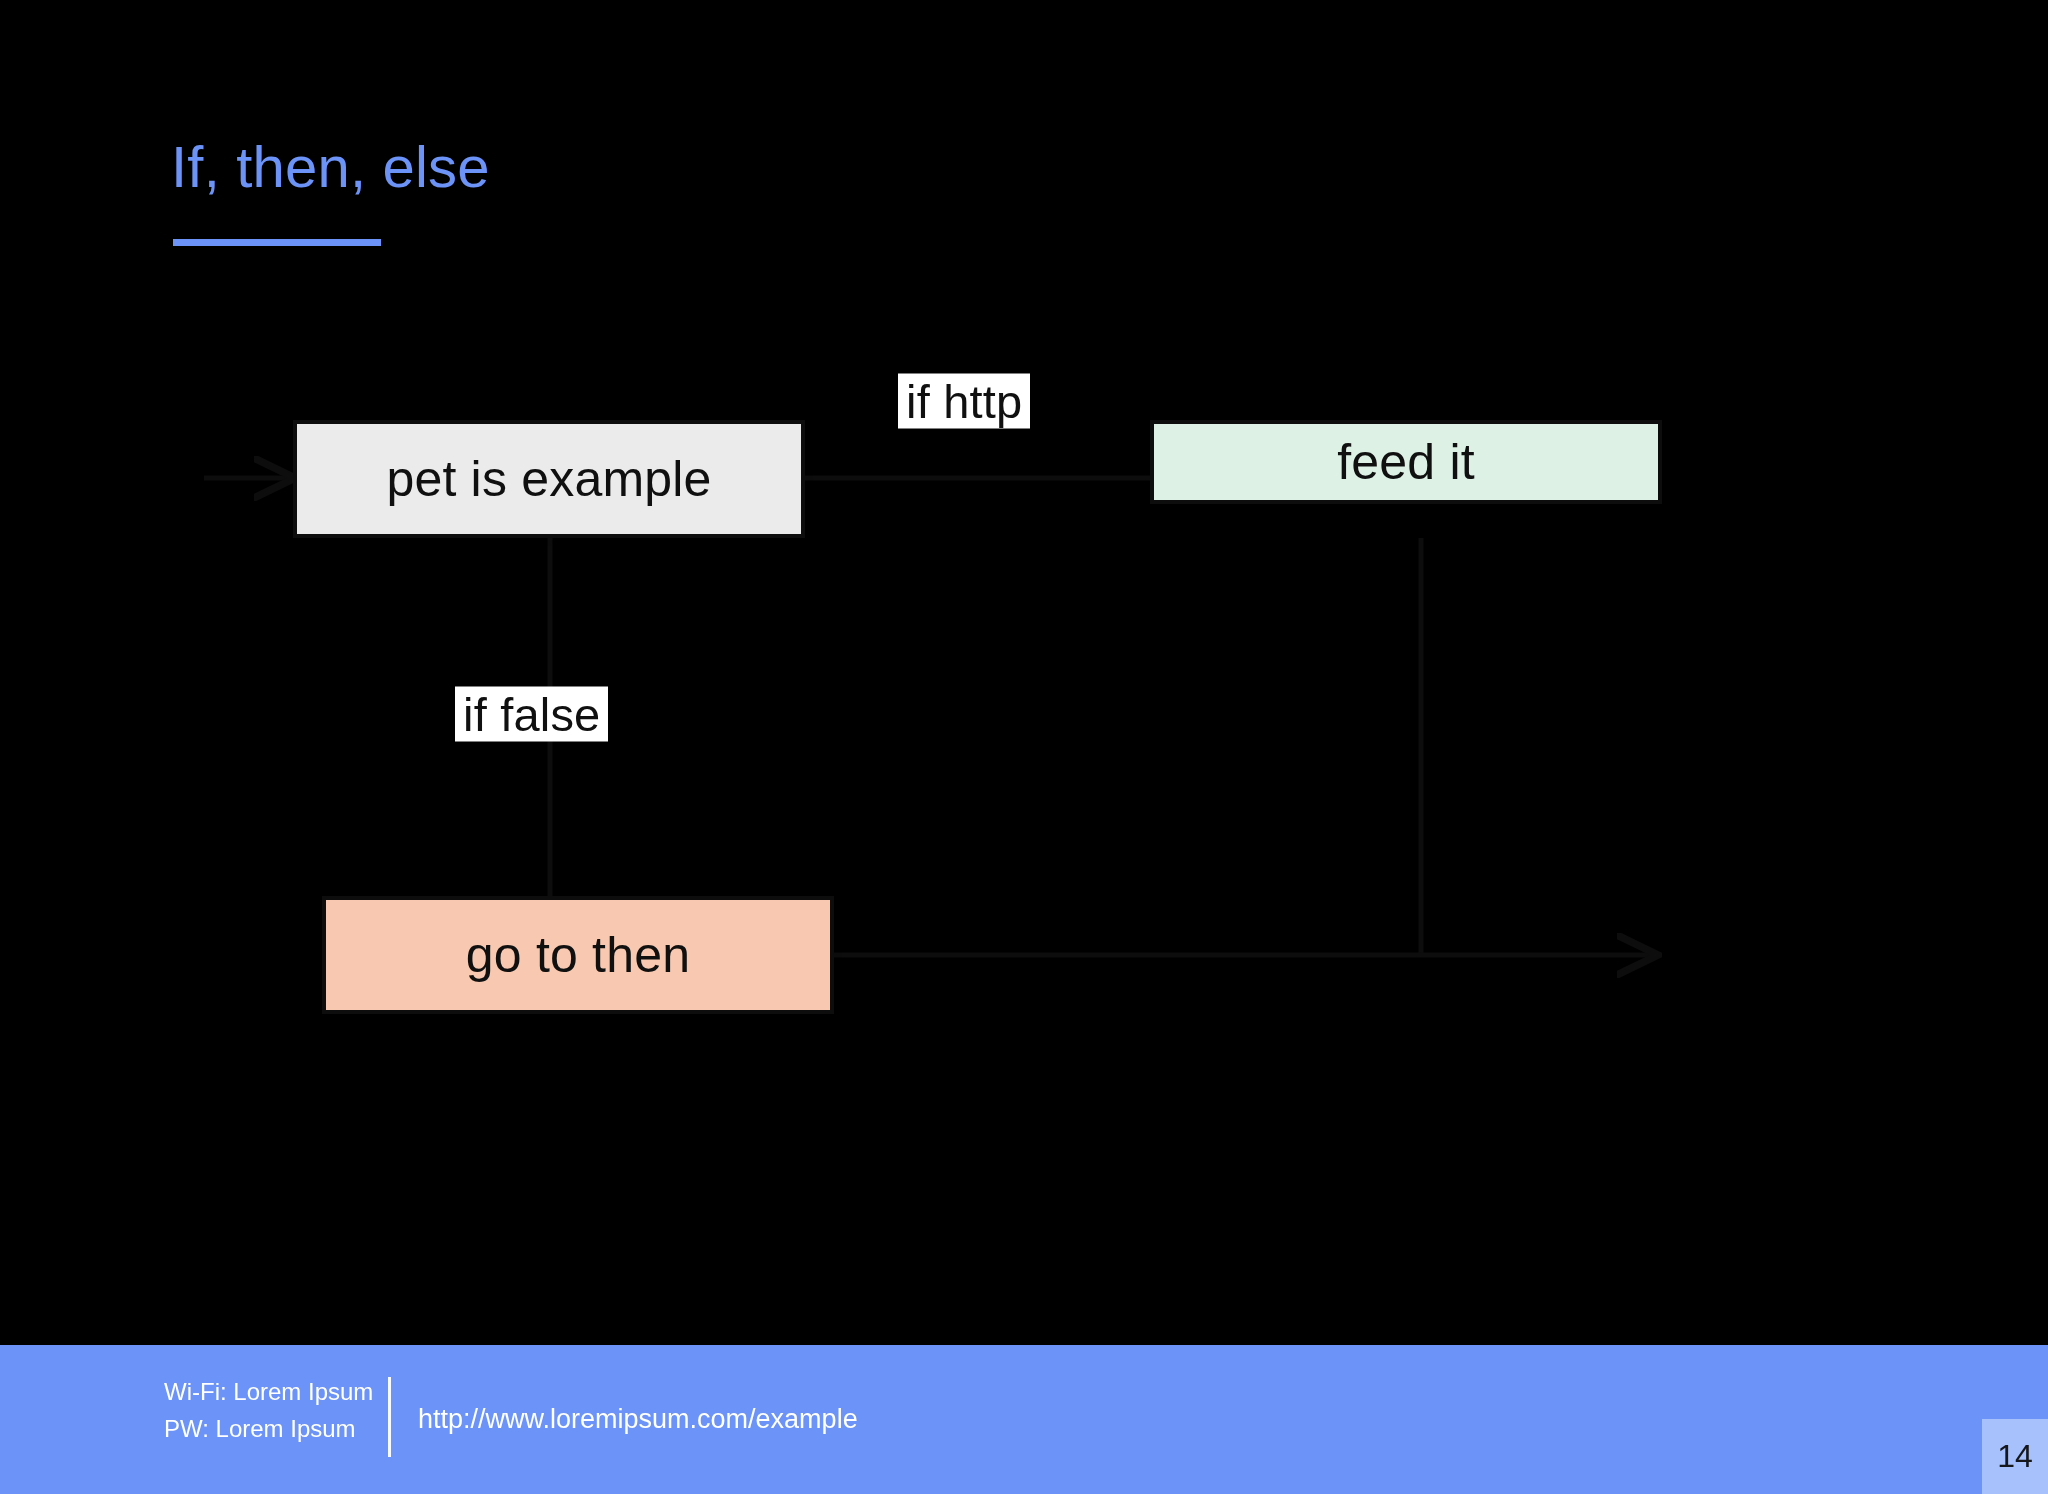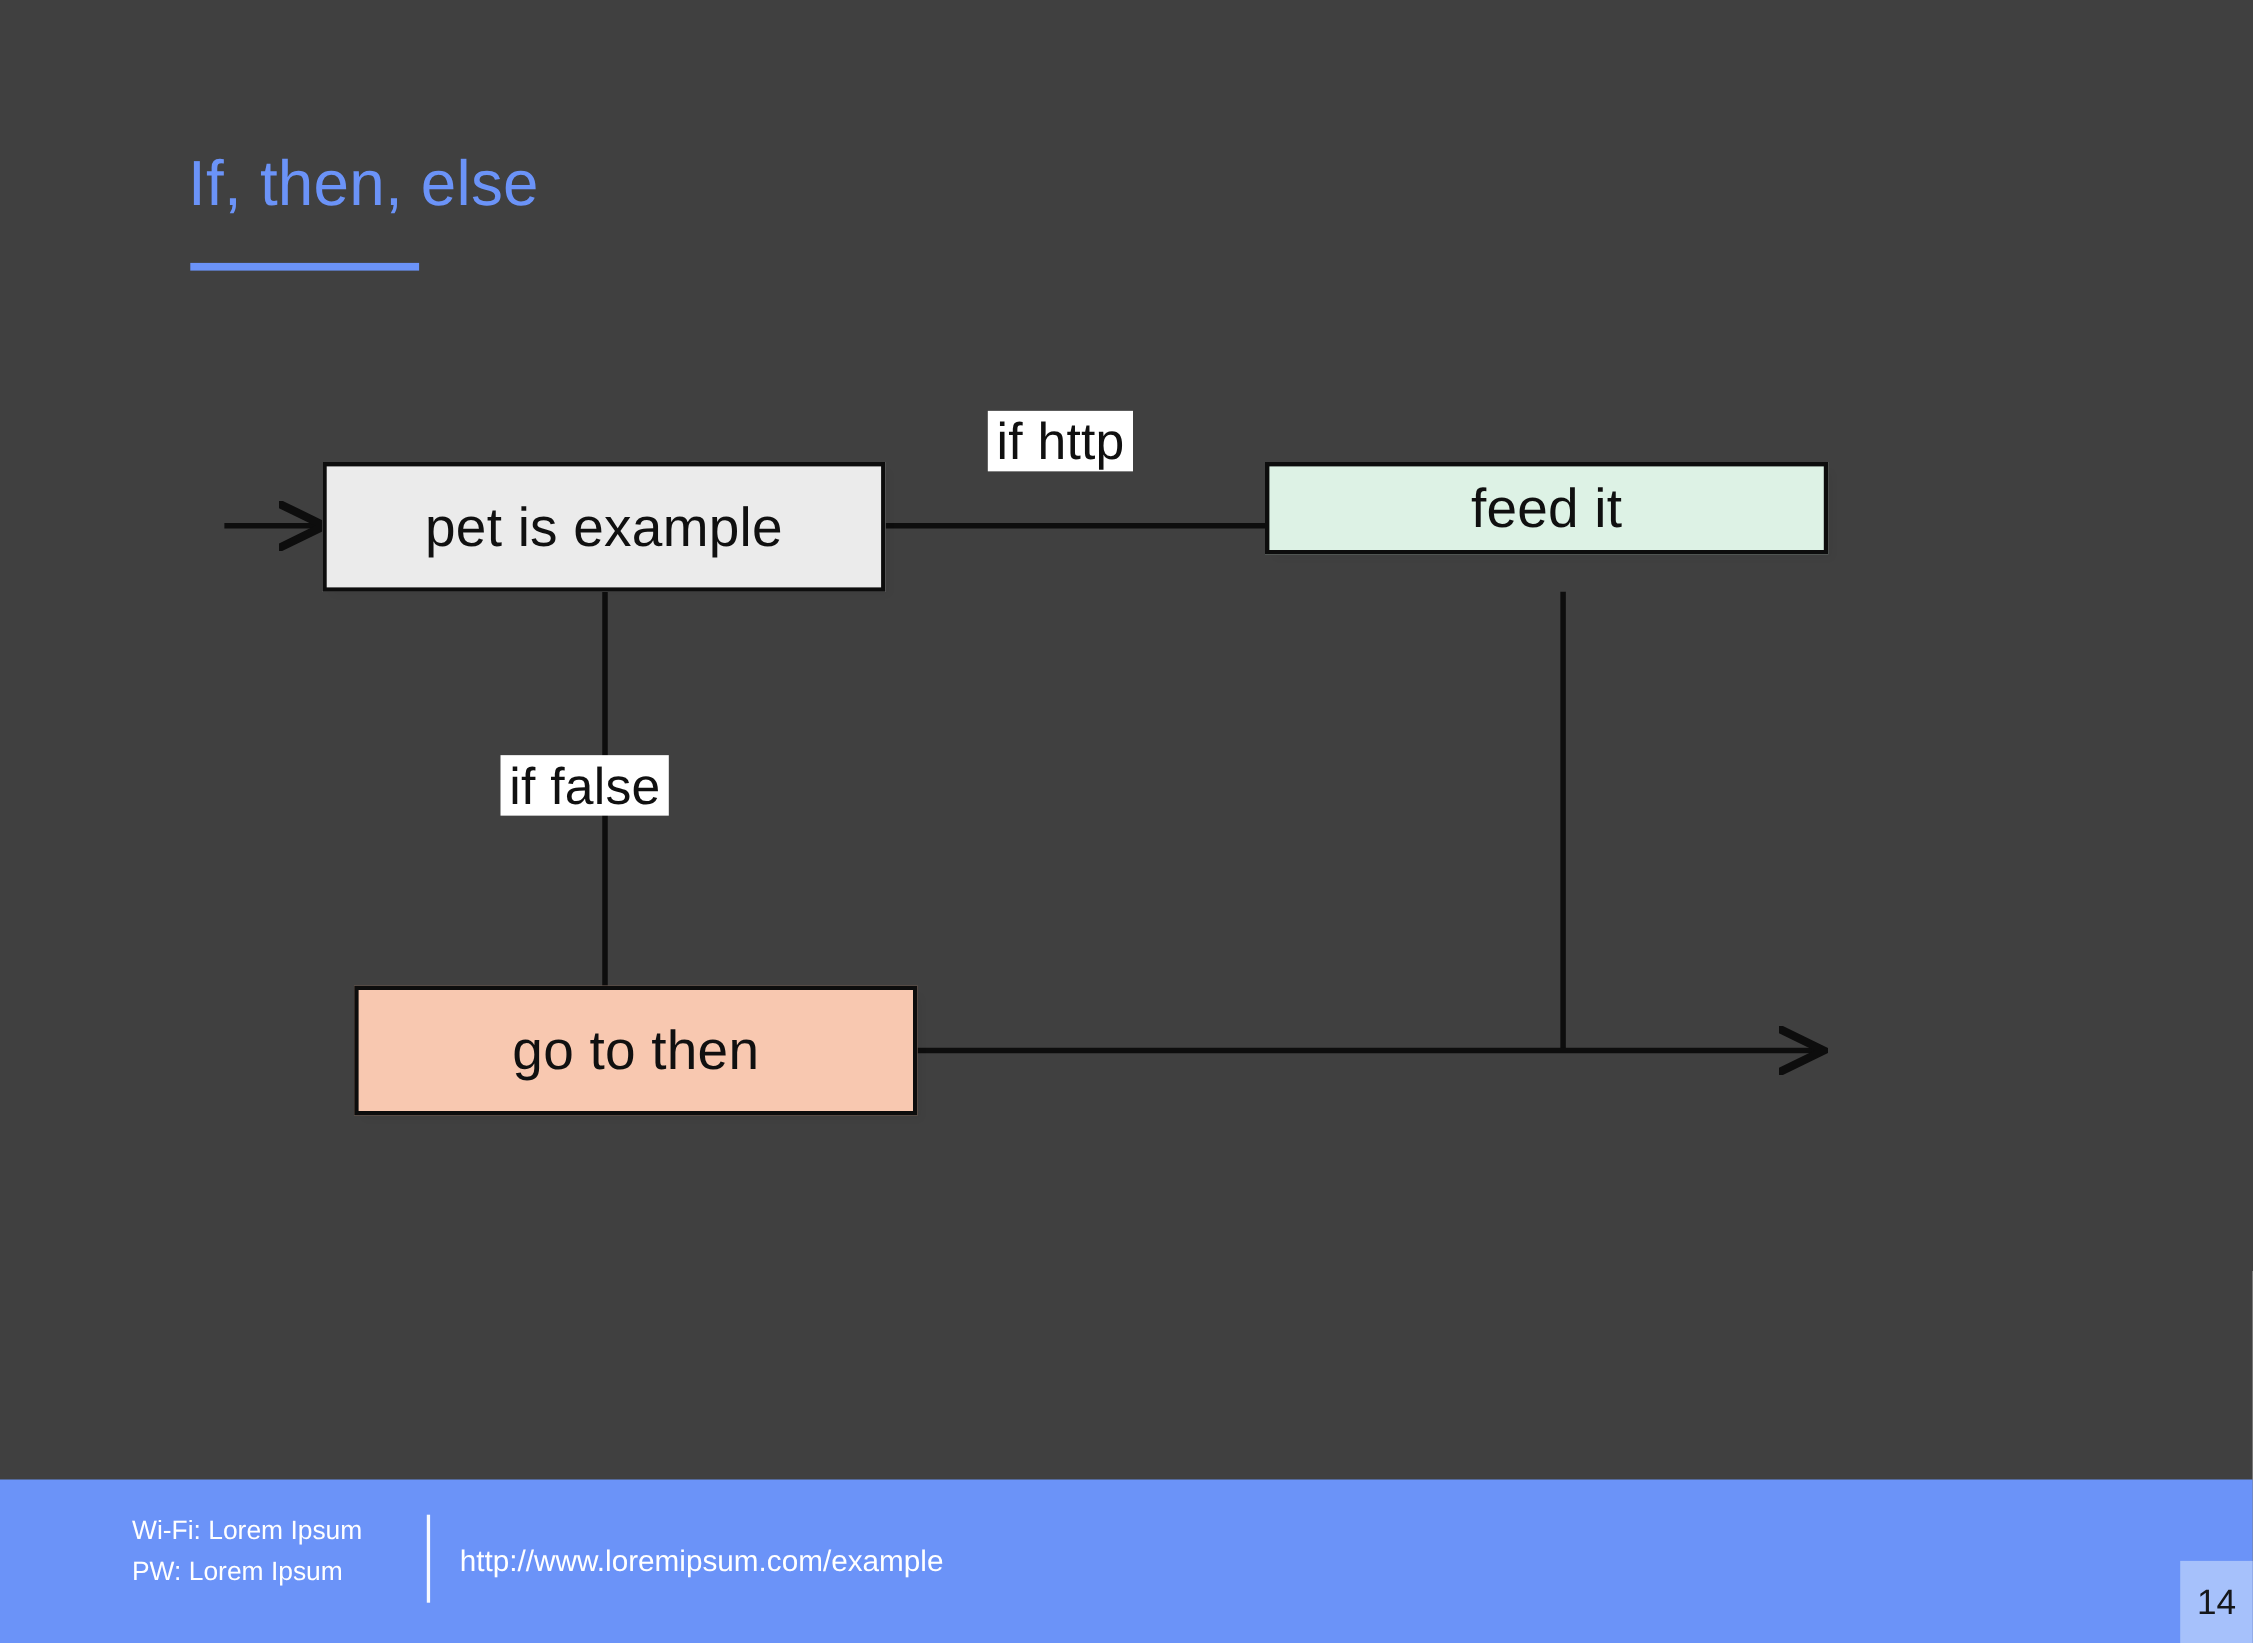--- a/index.html
+++ b/index.html
@@ -11,21 +11,21 @@
     height: 1494px;
     background: #ffffff;
     font-family: "Liberation Sans", sans-serif;
     overflow: hidden;
     position: relative;
   }
 
   .slide {
     position: absolute;
     inset: 0;
-    background: #404040;
+    background: #000000;
     text-decoration: underline;
   }
 
   
   .title {
     position: absolute;
     left: 171px;
     top: 135px;
     font-size: 58px;
     font-weight: 400;
@@ -124,21 +124,21 @@
   }
   .footer-wifi {
     position: absolute;
     left: 120px;
     top: 28px;
     color: #ffffff;
     font-size: 24px;
     line-height: 1.55;
     white-space: nowrap;
   }
-  .footer-wifi div { font-weight: 400; }
+  .footer-wifi div { font-weight: 400; margin-left: 44px; }
   .footer-divider {
     position: absolute;
     left: 388px;
     top: 32px;
     width: 3px;
     height: 80px;
     background: #ffffff;
     opacity: 0.95;
   }
   .footer-url {

